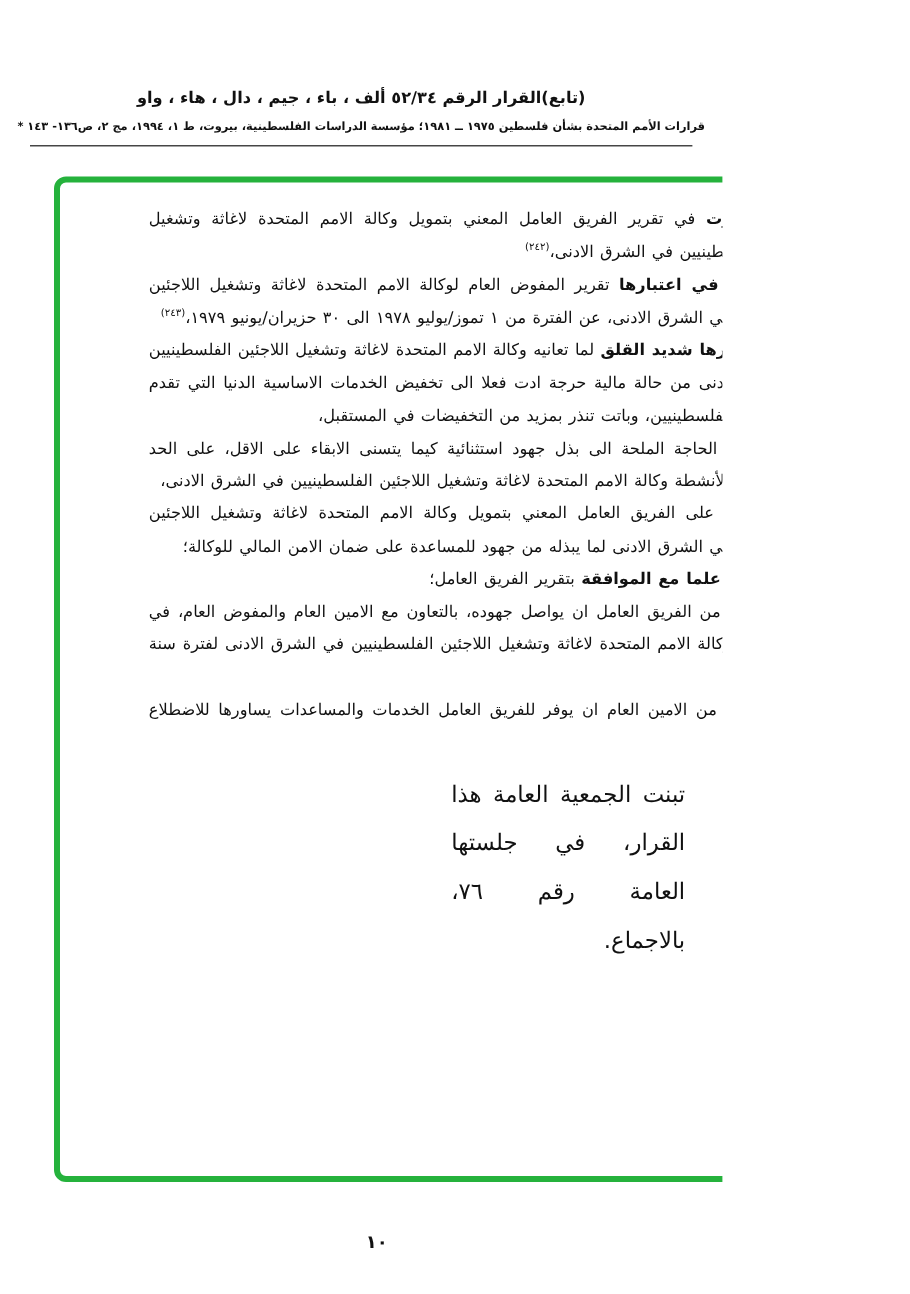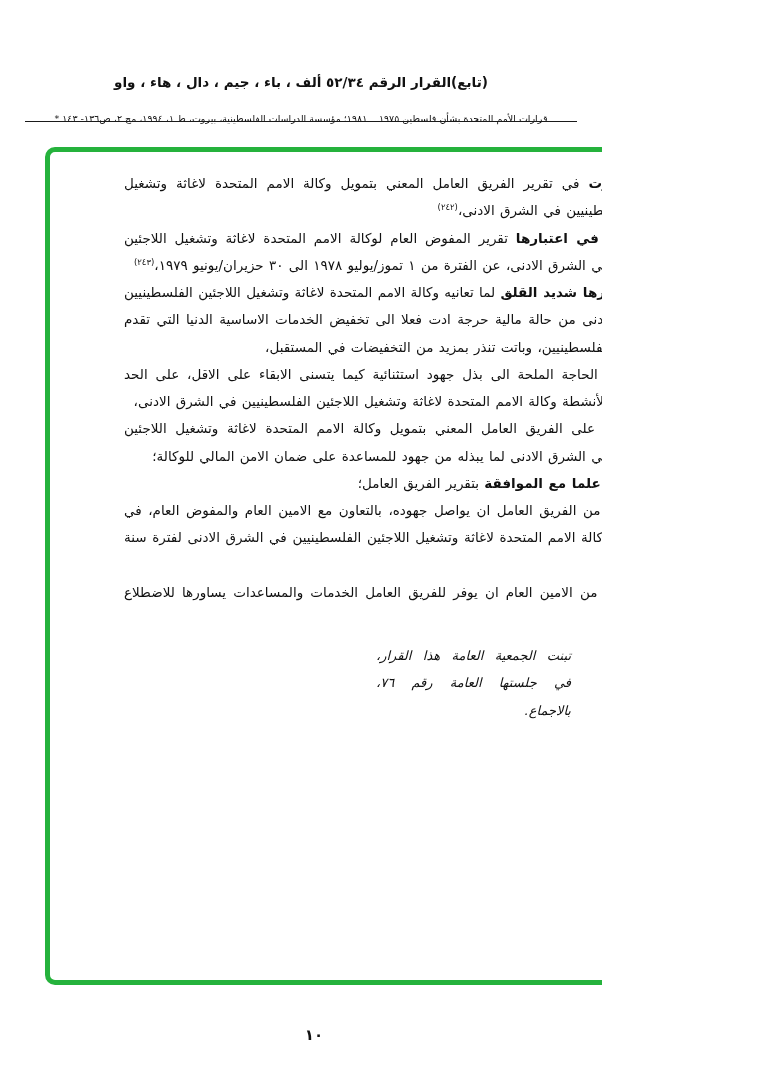--- a/index.html
+++ b/index.html
@@ -25,23 +25,23 @@
     right: 0;
     text-align: center;
     direction: rtl;
   }
   .doc-title {
     font-size: 13.5px;
     font-weight: bold;
     letter-spacing: 0.2px;
   }
   .doc-source {
-    margin-top: 23px;
+    margin-top: 10px;
     font-size: 9.5px;
-    font-weight: normal;
+    font-weight: bold;
   }
   .header-rule {
     position: absolute;
     top: 121px;
     left: 25px;
     right: 25px;
     border: 0;
     border-top: 1.6px solid #1a1a1a;
     margin: 0;
   }
@@ -81,22 +81,21 @@
   .ref {
     font-size: 8.5px;
     vertical-align: super;
     line-height: 0;
   }
 
   
   .closing {
     margin: 8px 112px 0 auto;
     width: 195px;
-    font-size: 13px;
-    font-style: italic;
+    font-size: 19px;
     line-height: 2.15;
     text-align: justify;
     word-spacing: 2px;
   }
 
   
   .footnotes {
     margin-top: auto;
     direction: rtl;
   }

